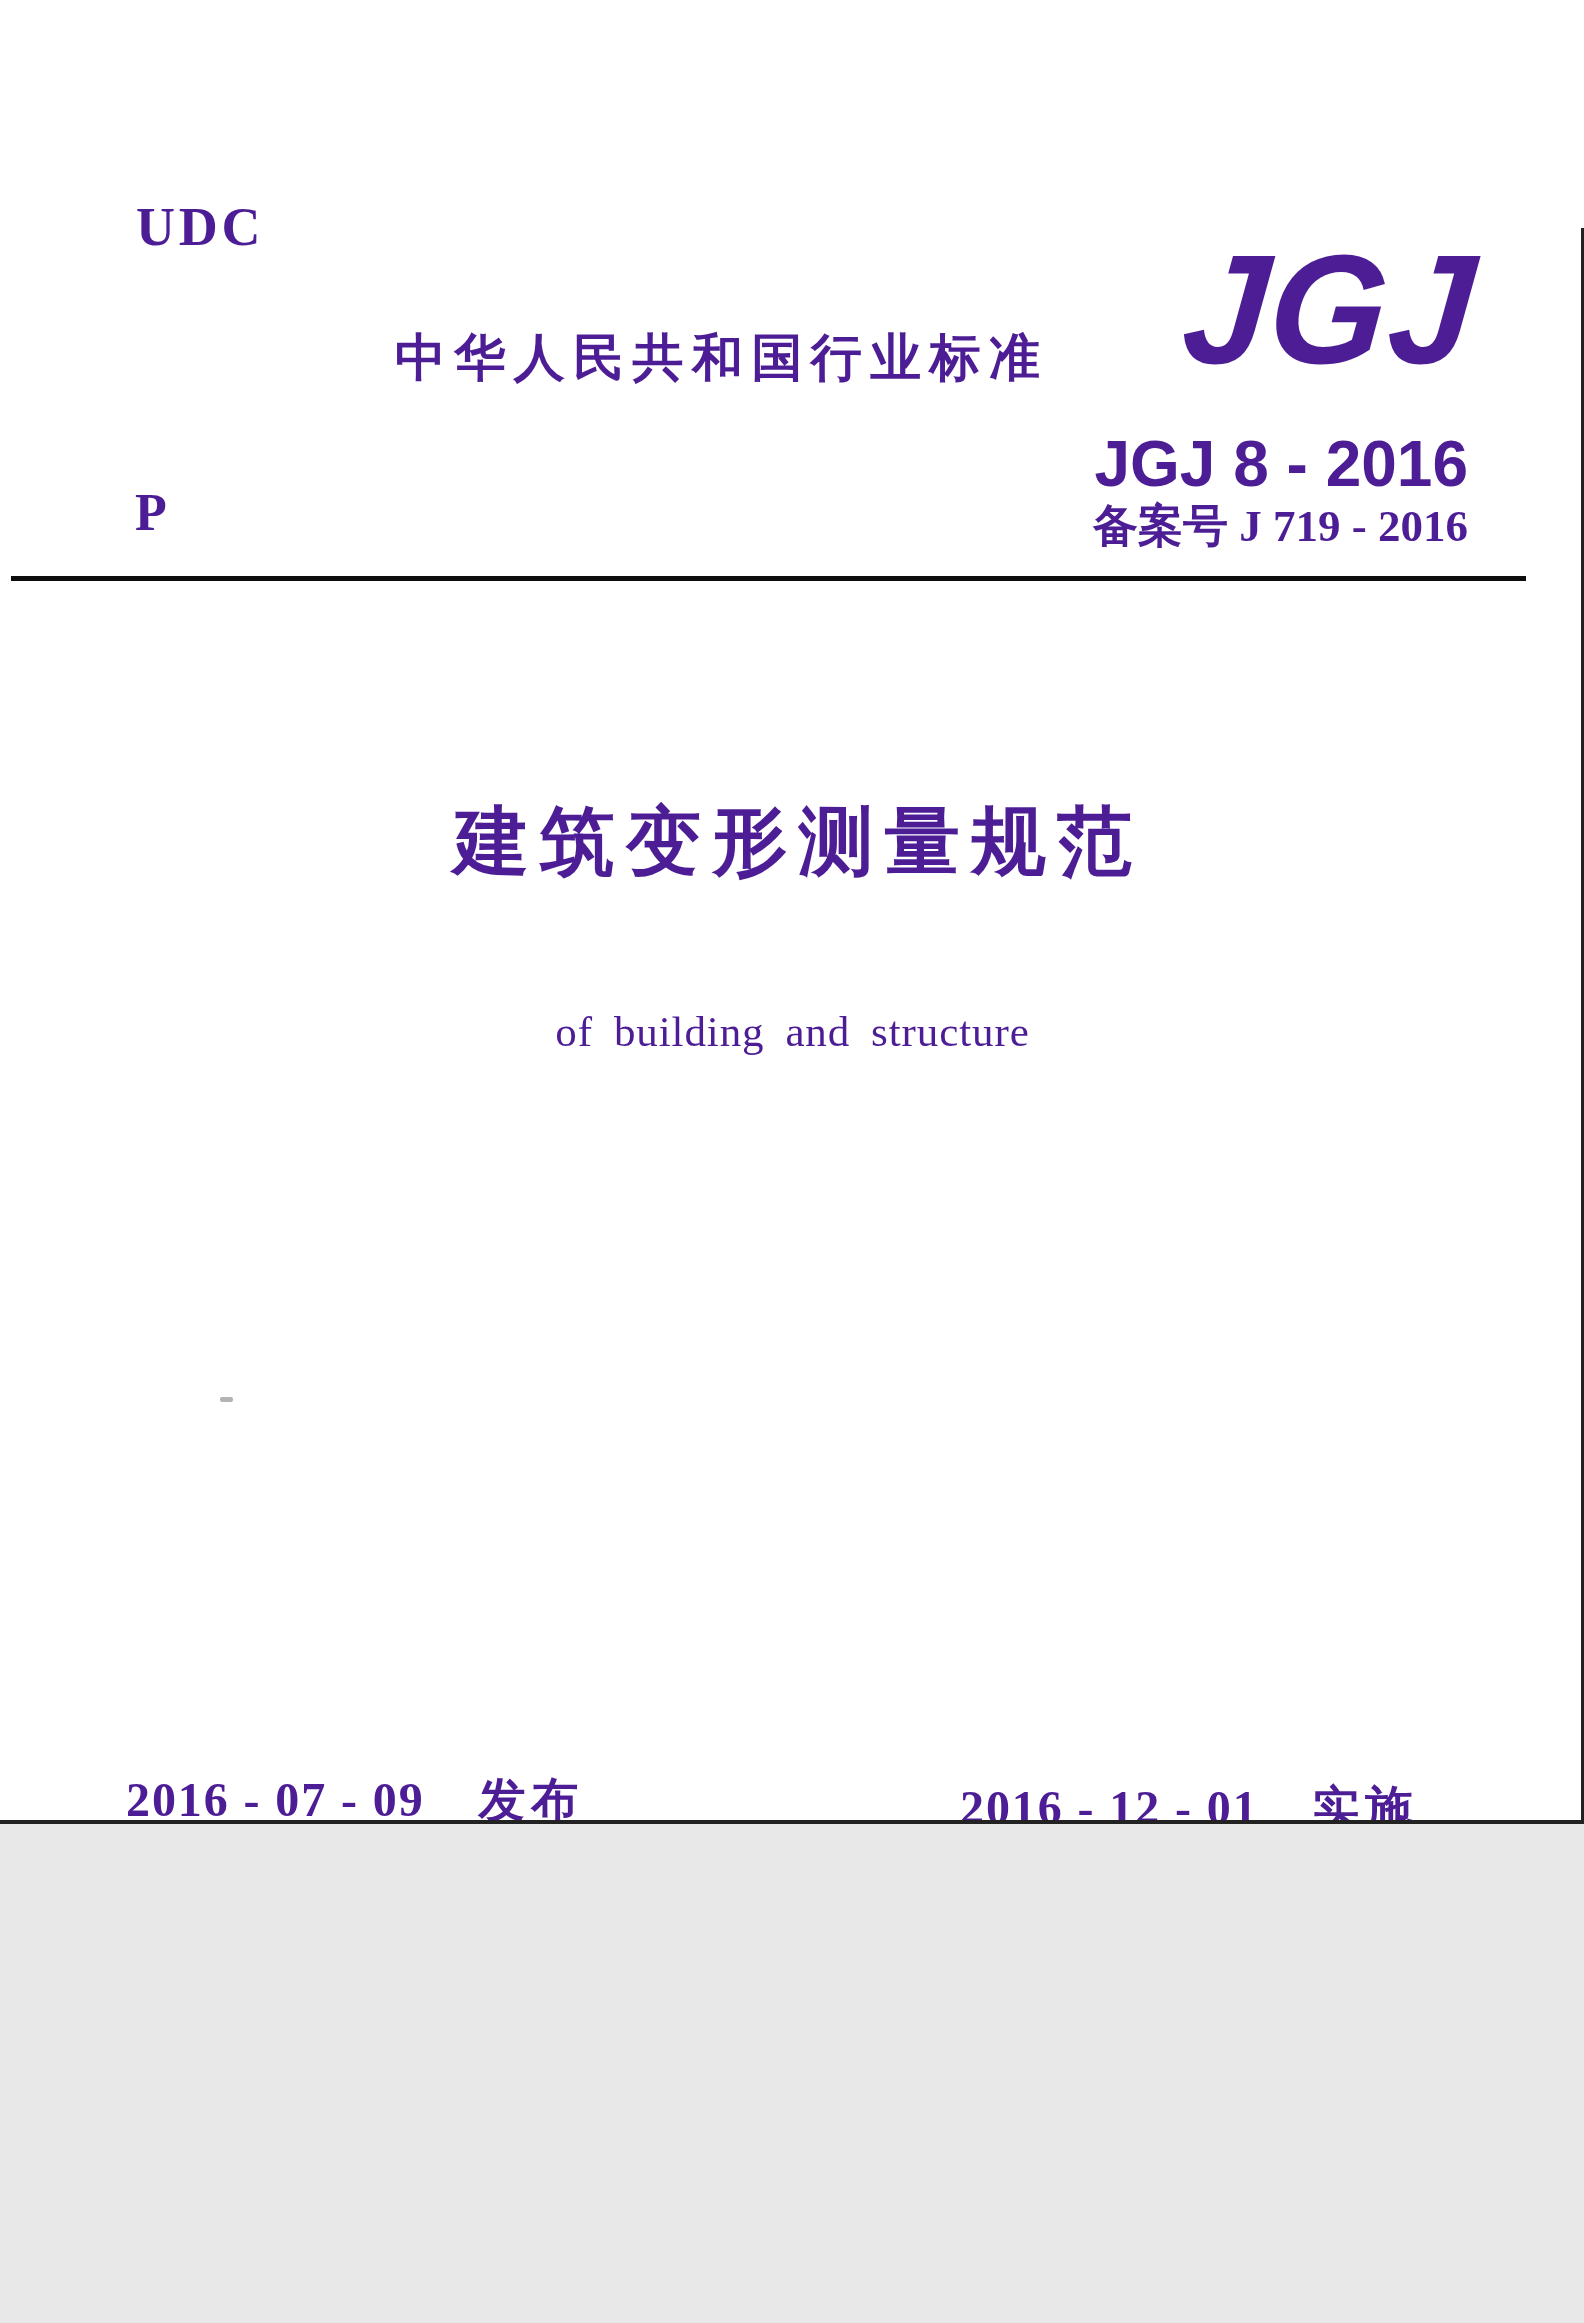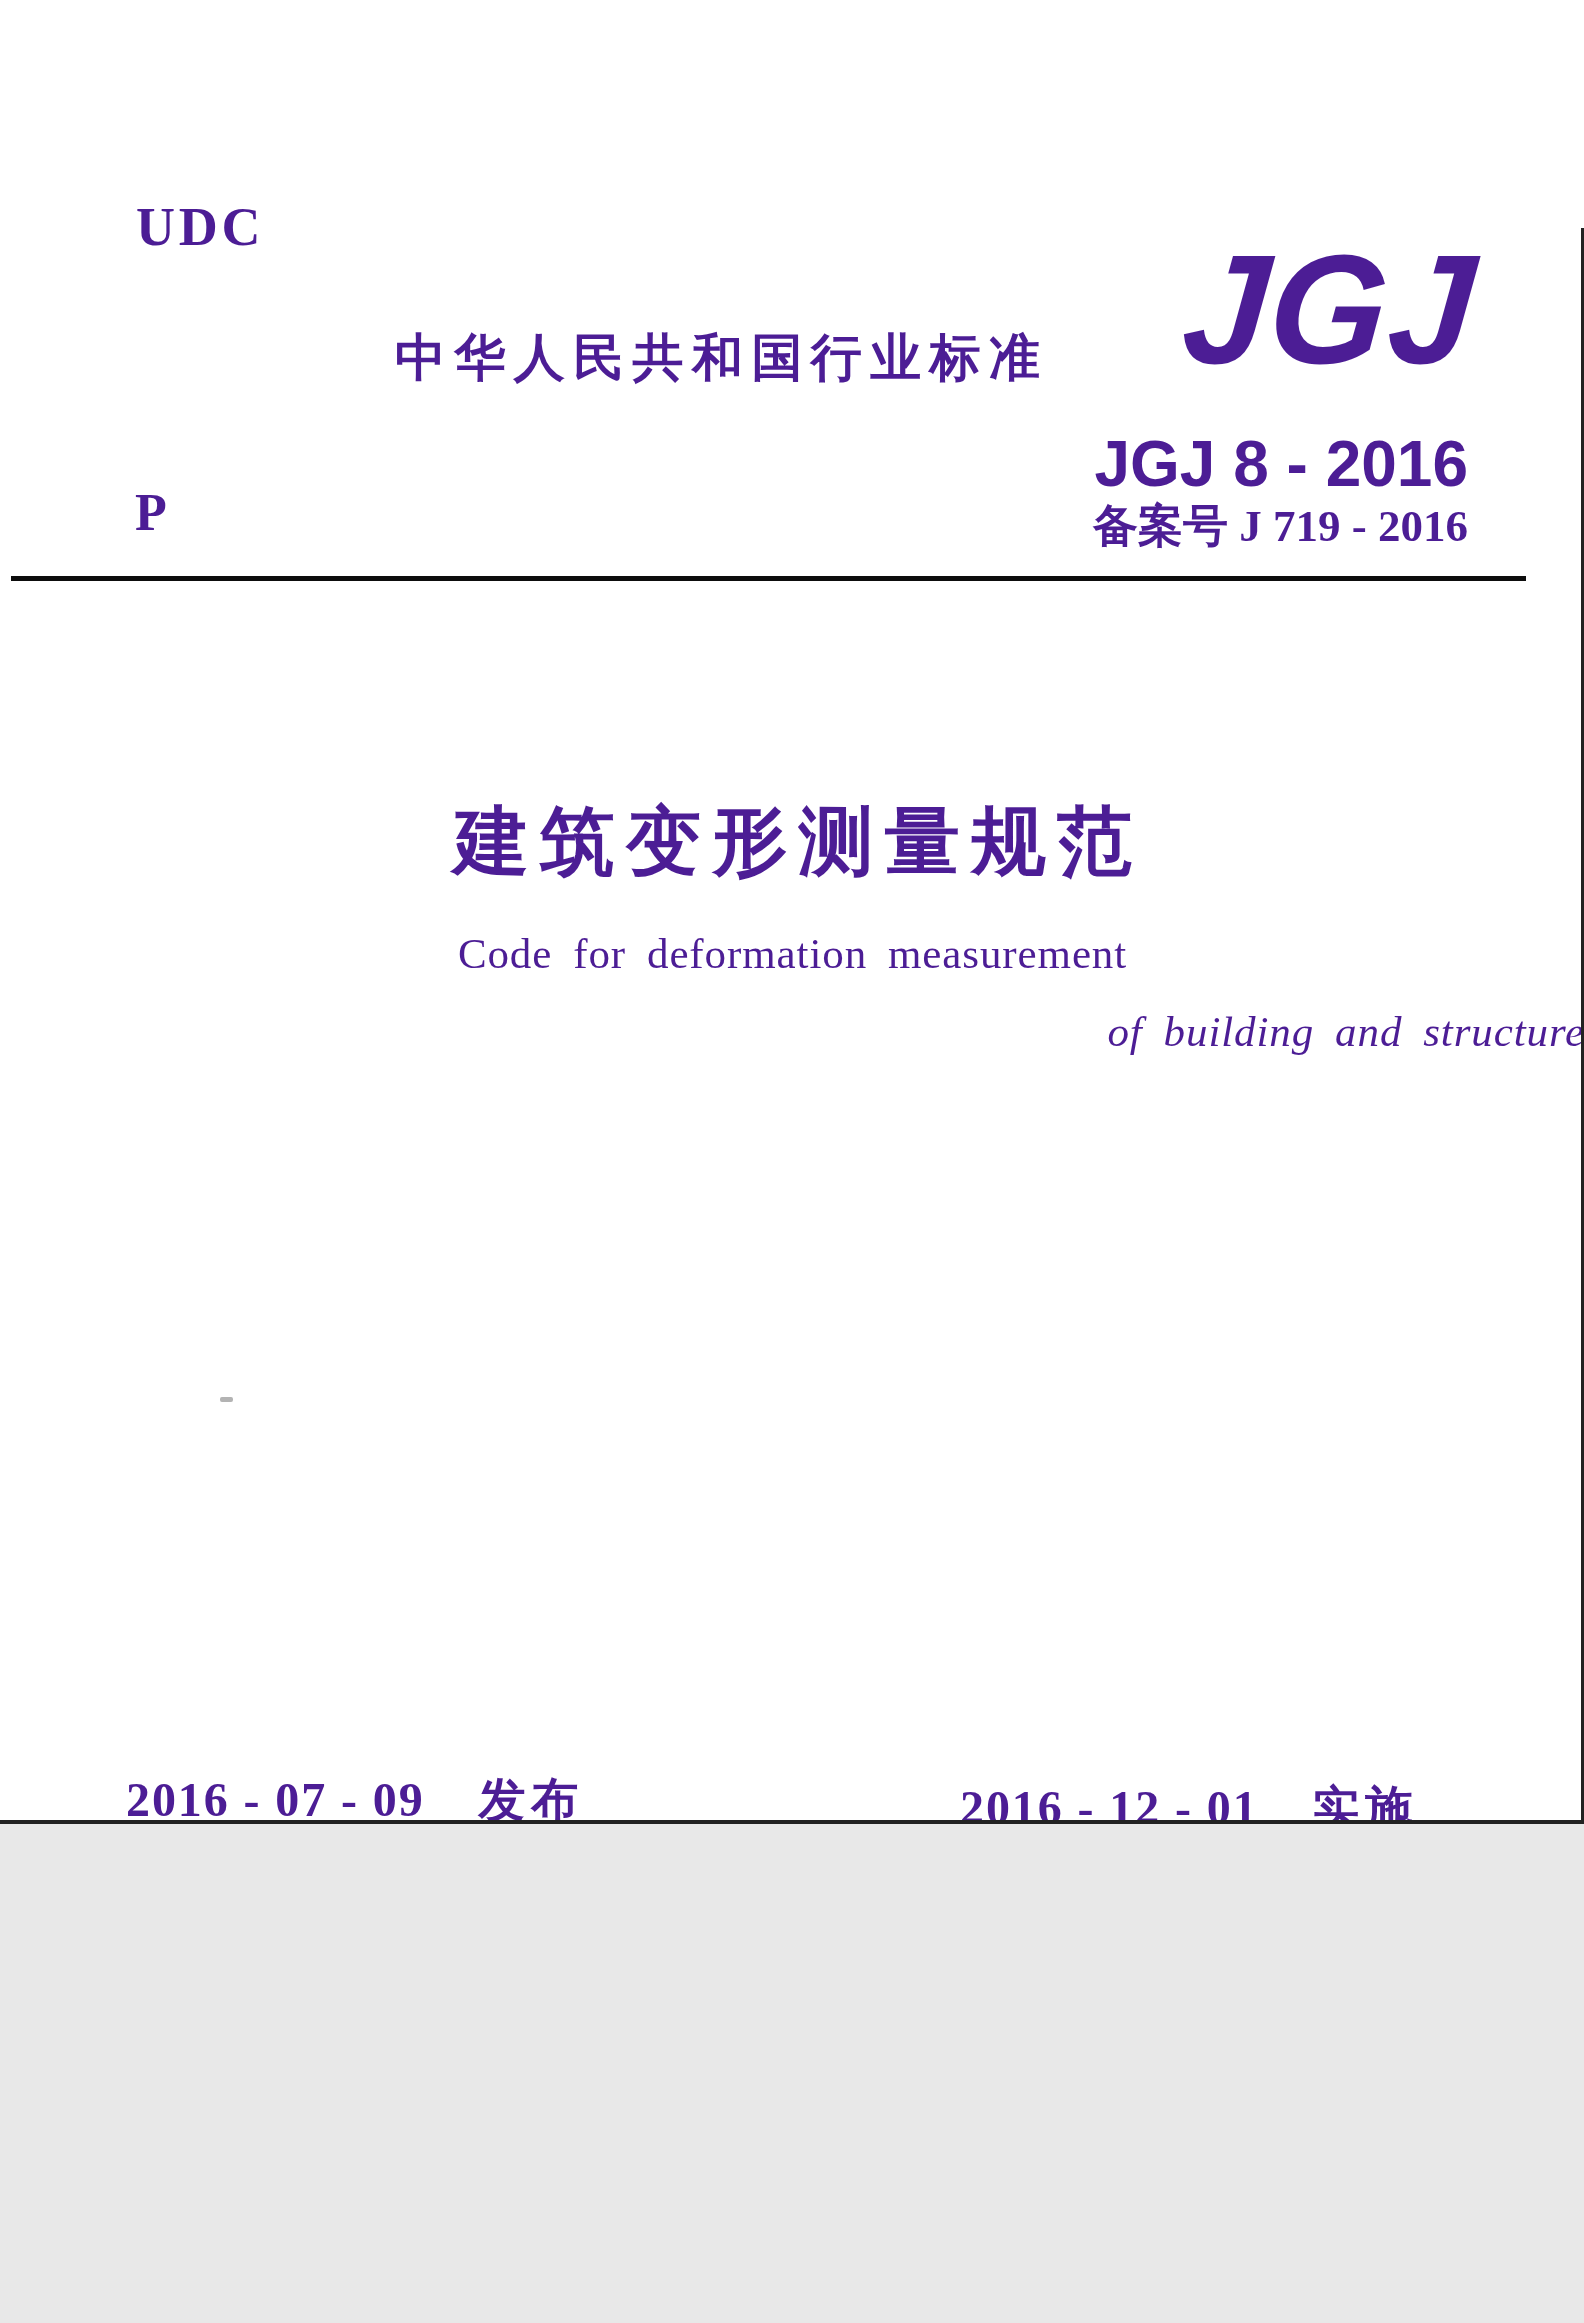--- a/index.html
+++ b/index.html
@@ -76,27 +76,26 @@
     left: 0; right: 0; top: 929px;
     text-align: center;
     font-size: 43px;
     font-family: "Liberation Serif", serif;
     letter-spacing: 0.9px;
     word-spacing: 9.3px;
     white-space: nowrap;
   }
   .en-title-2 {
     left: 0; right: 0; top: 1007px;
-    text-align: right;
+    text-align: center;
     font-size: 43px;
     font-family: "Liberation Serif", serif;
     letter-spacing: 0.9px;
     word-spacing: 9.3px;
     white-space: nowrap;
-    font-style: italic;
   }
   .scan-dot {
     left: 220px; top: 1397px;
     width: 13px; height: 4.7px;
     background: #8a8a8a;
     opacity: 0.65;
     border-radius: 1.9px;
   }
   .date-row-left { left: 126px; top: 1769px; white-space: nowrap; }
   .date-row-right { left: 960px; top: 1769px; white-space: nowrap; margin-top: 8px; }
@@ -148,21 +147,20 @@
   <div class="abs std-number">JGJ 8 - 2016</div>
 
   <div class="abs record-number">备案号 J 719 - 2016</div>
 
   <div class="abs p-class">P</div>
 
   <div class="abs rule-top"></div>
 
   <div class="abs cn-title">建筑变形测量规范</div>
 
-  <div class="abs en-title-1">Code for deformation measurement</div>
 
   <div class="abs en-title-2">of building and structure</div>
 
   <div class="abs scan-dot"></div>
 
   <div class="abs date-row-left">
     <span class="date-num">2016 - 07 - 09</span><span class="date-label">发布</span>
   </div>
 
   <div class="abs date-row-right">

